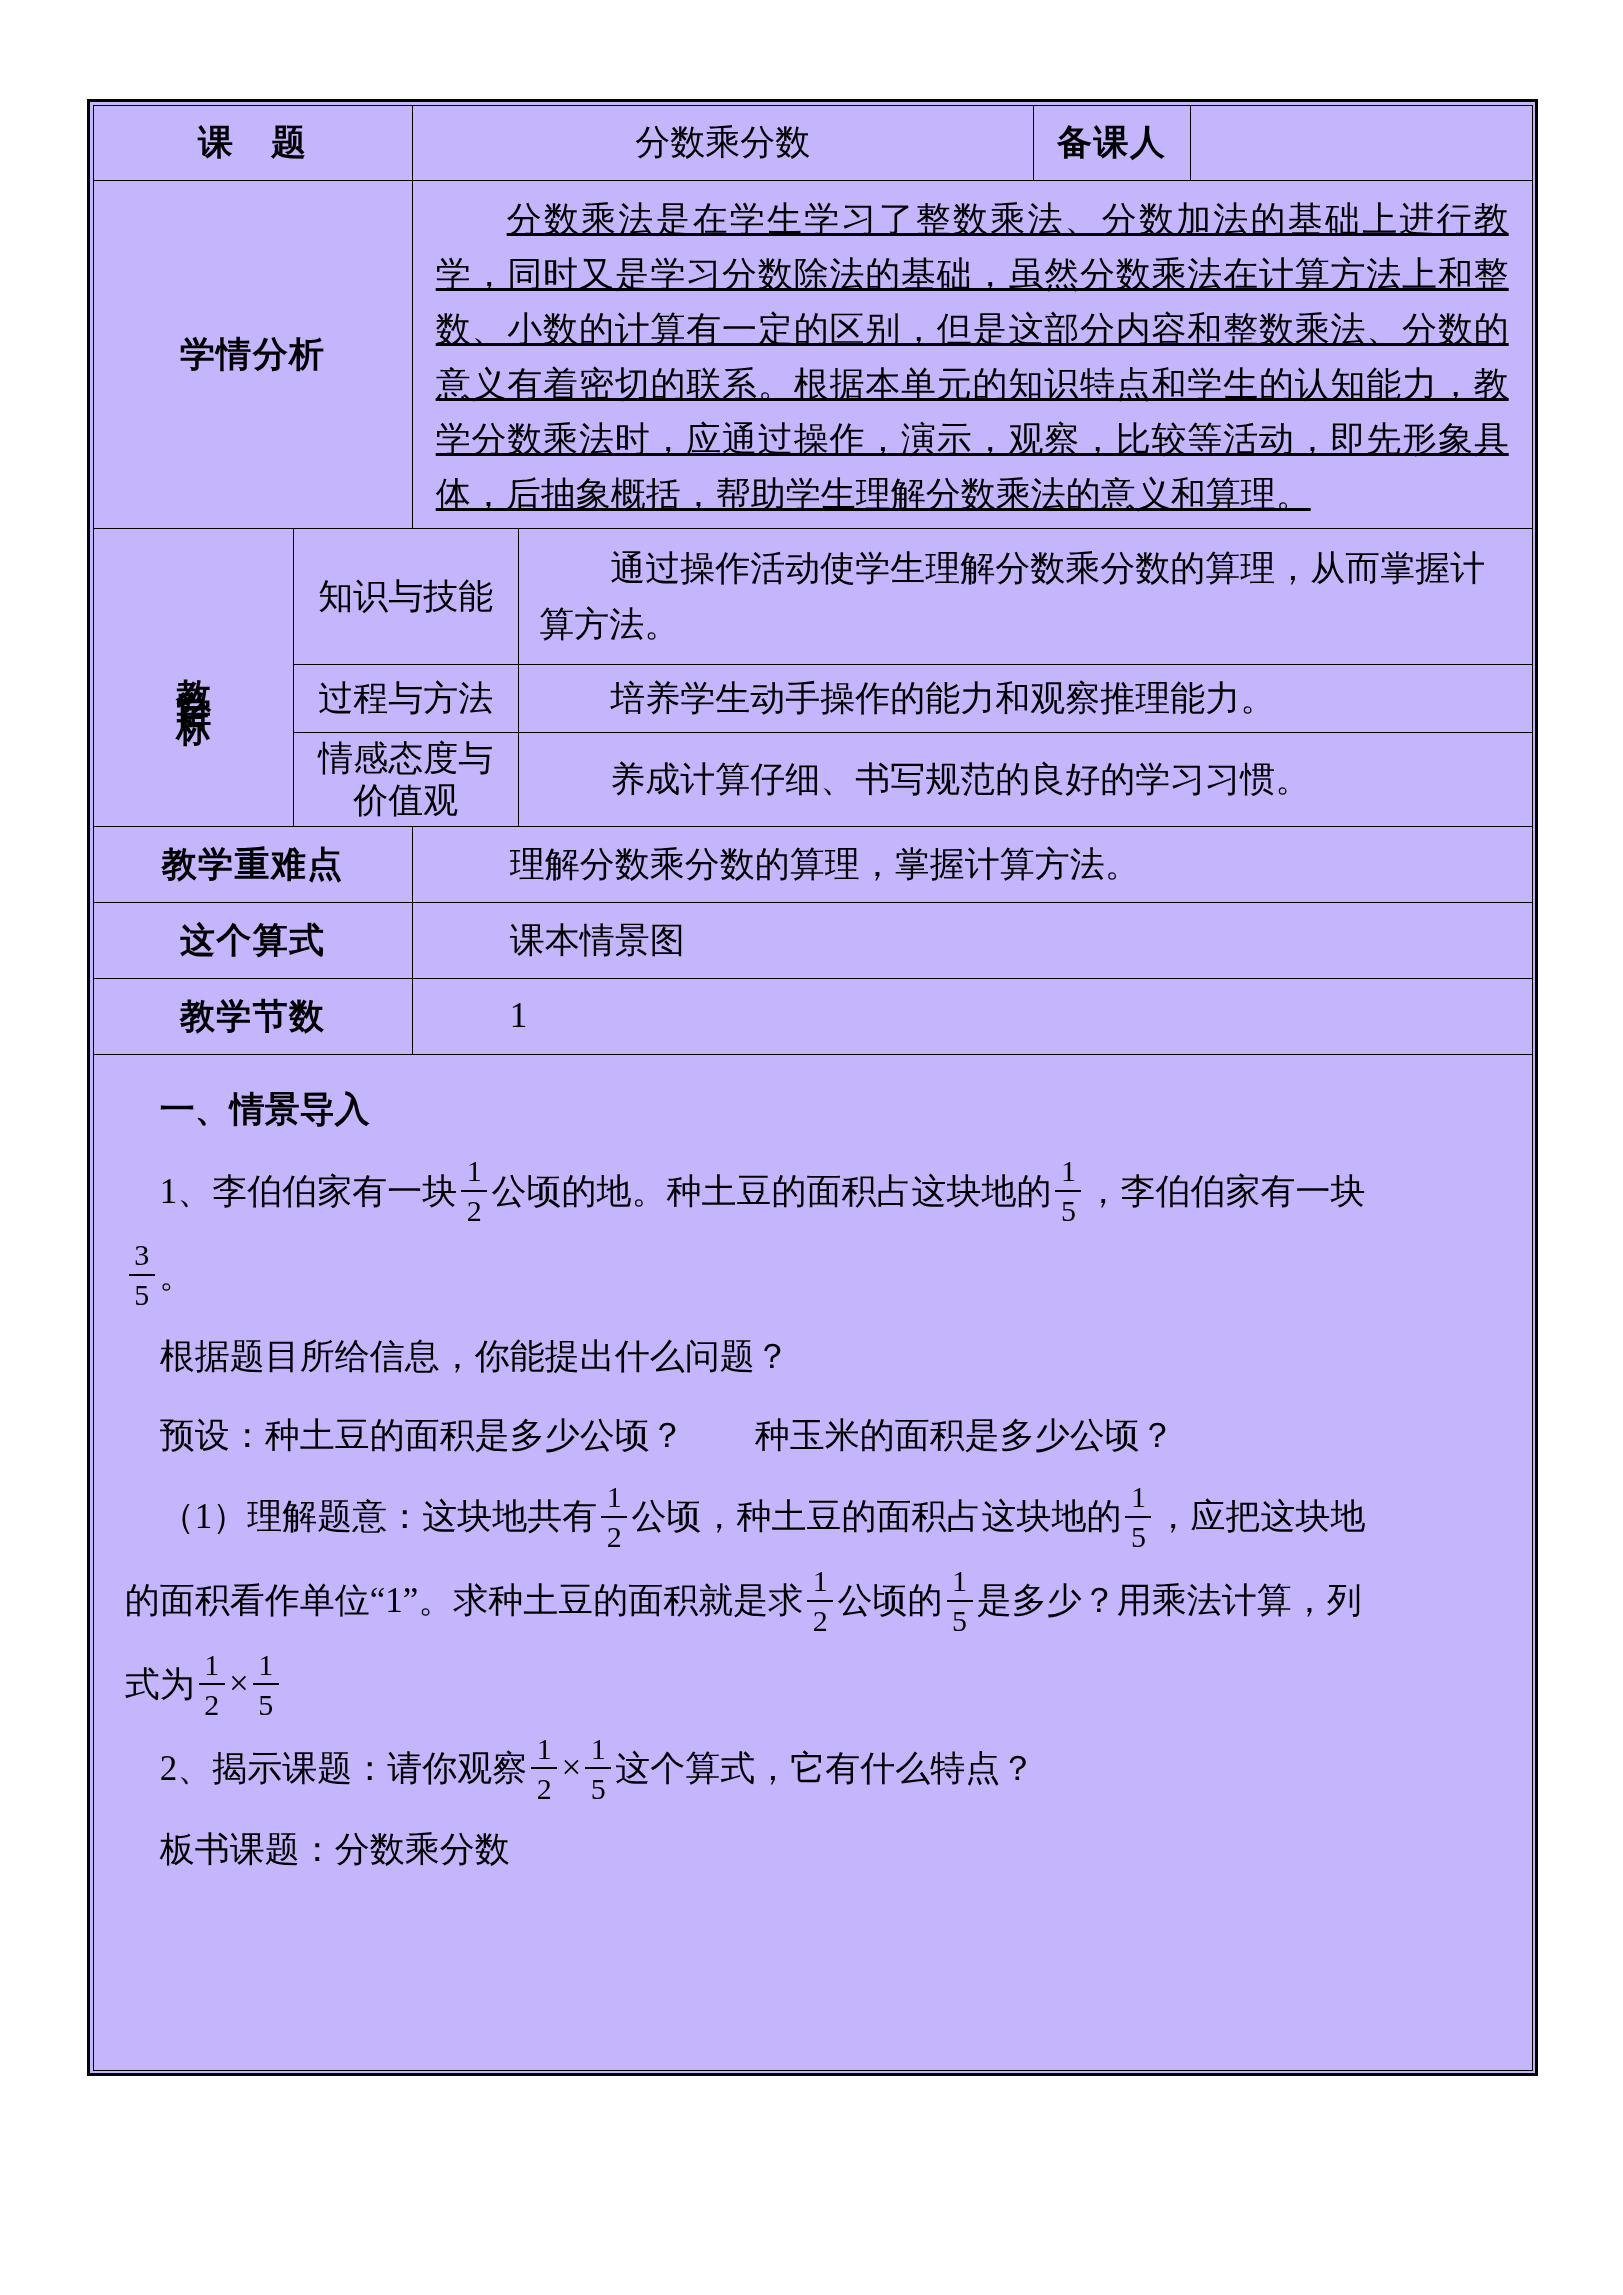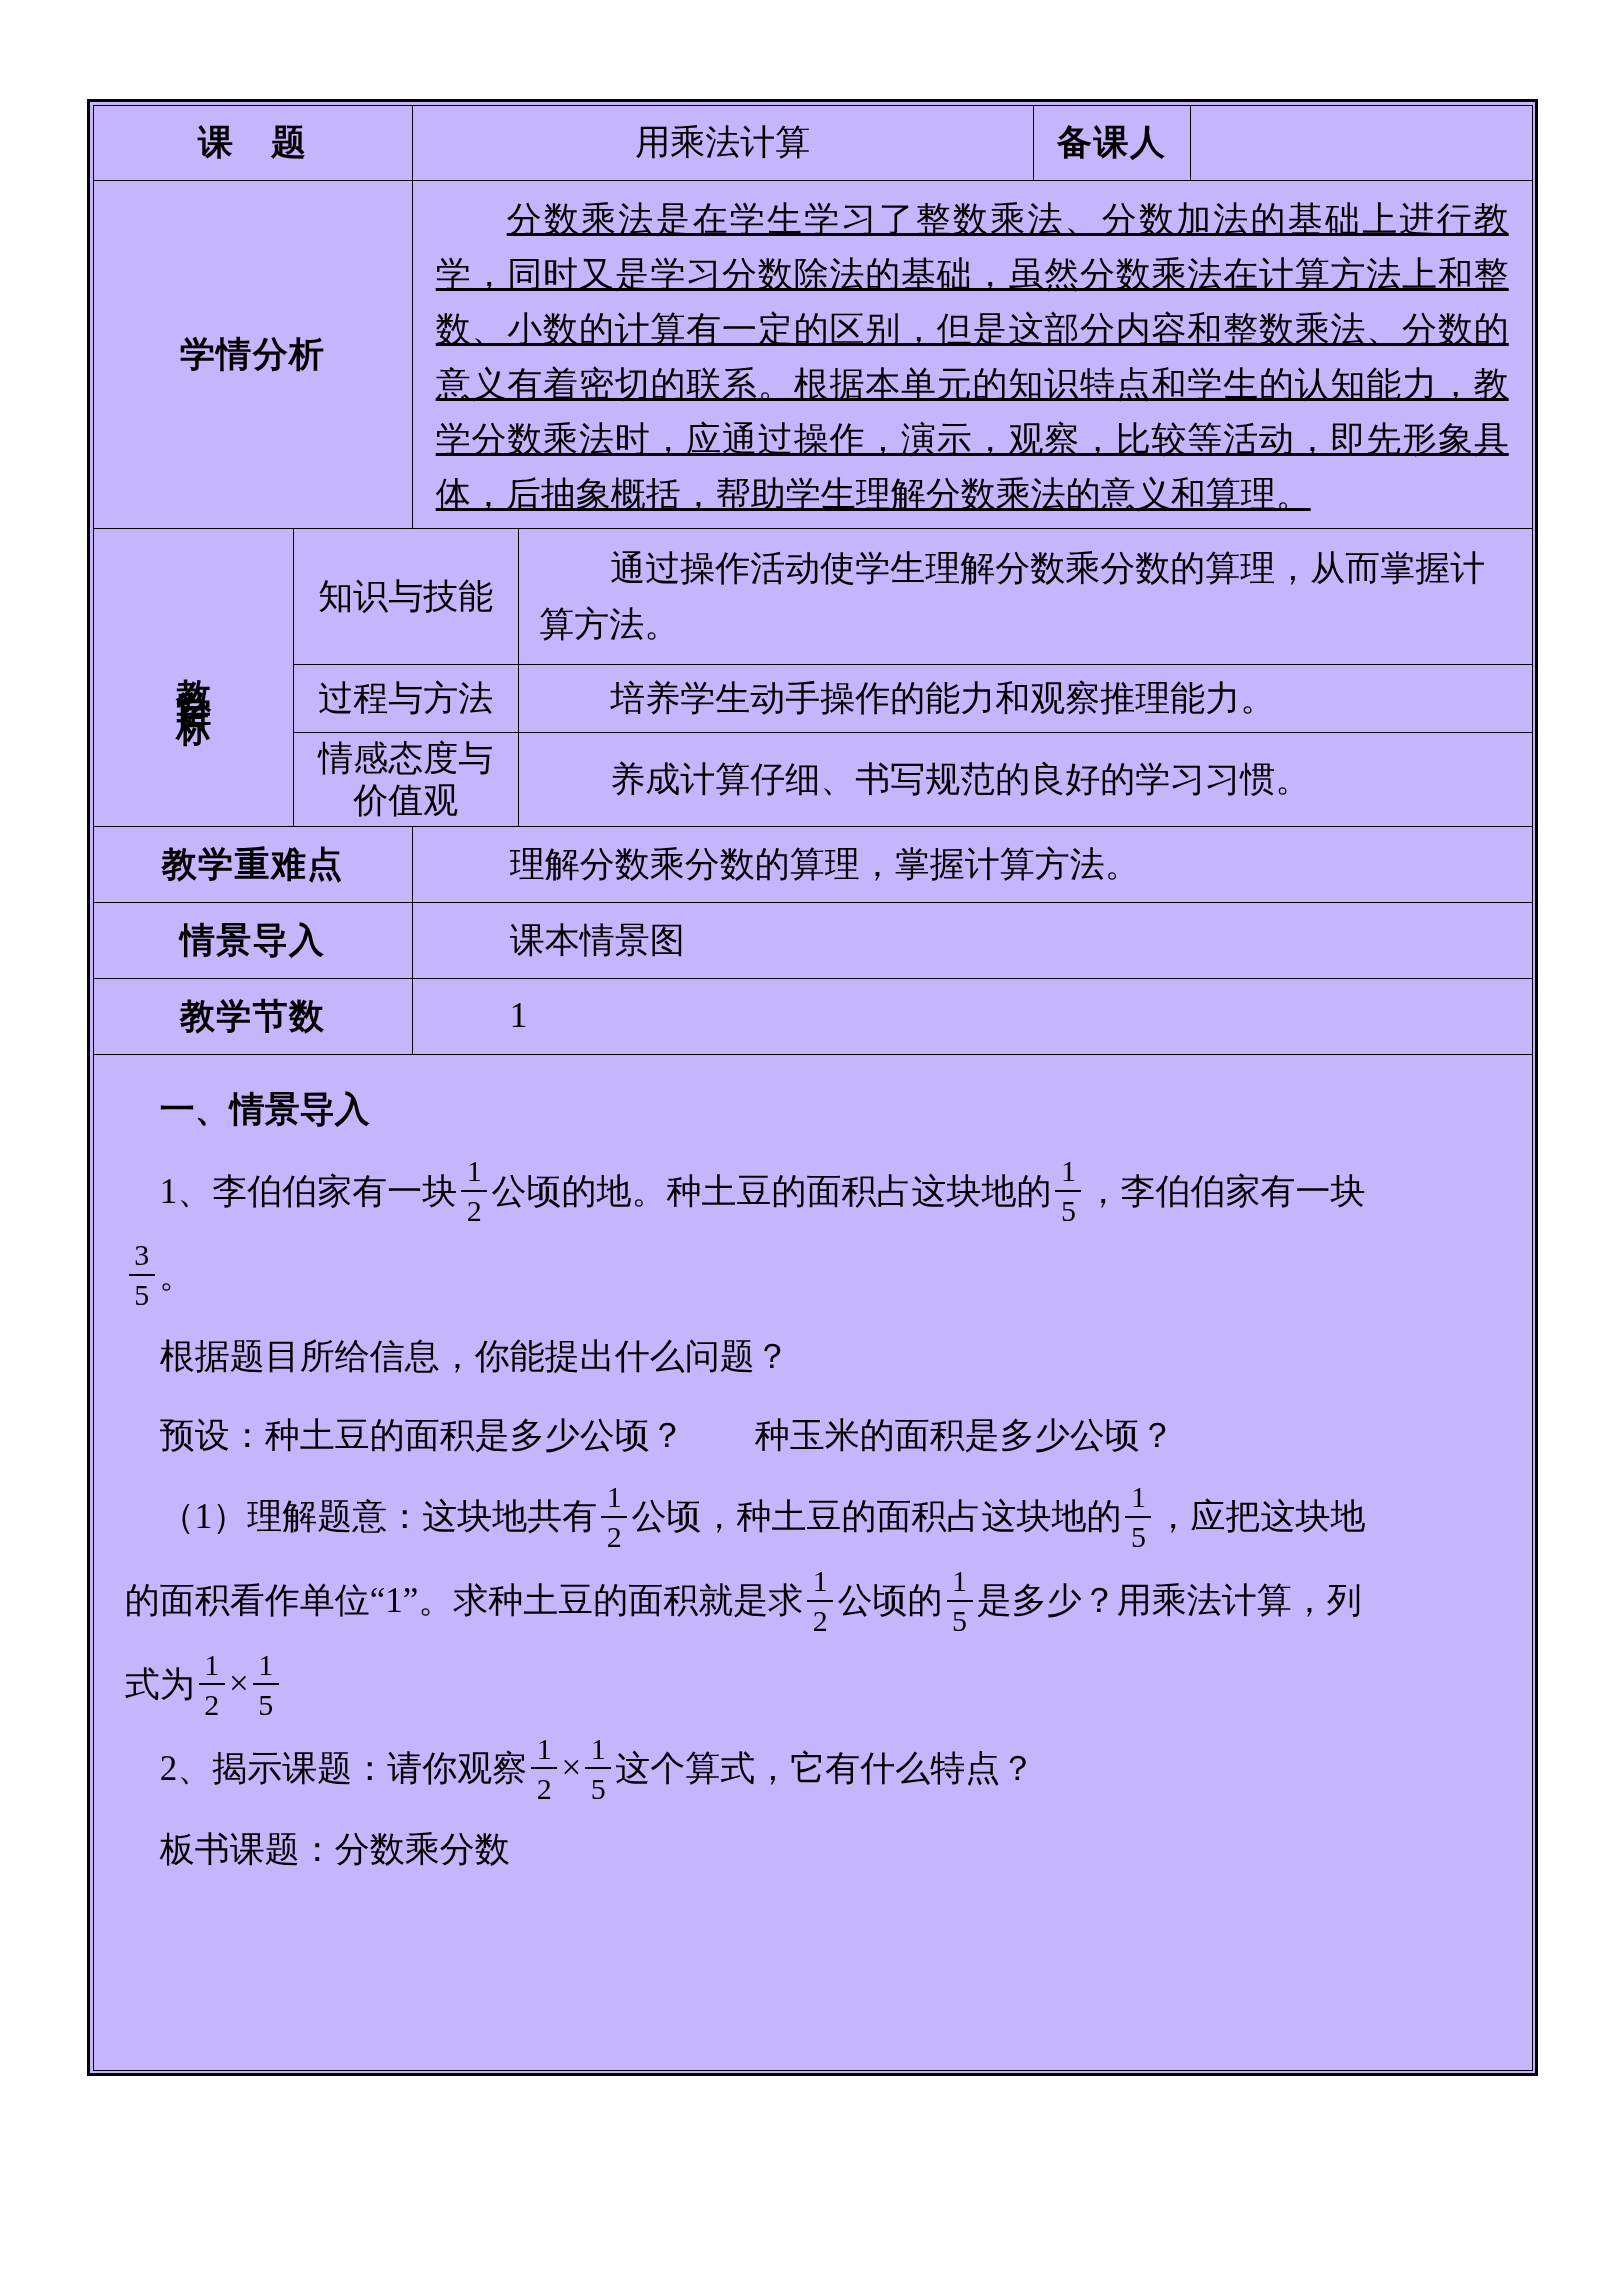--- a/index.html
+++ b/index.html
@@ -133,21 +133,21 @@
       <col style="width:119px">
       <col style="width:106px">
       <col style="width:515px">
       <col style="width:157px">
       <col style="width:342px">
     </colgroup>
 
     <tbody>
         <tr class="r1">
       <td colspan="2" class="label-cell">课　题</td>
-      <td colspan="2" class="title-cell">用乘法计算</td>
+      <td colspan="2" class="title-cell">分数乘分数</td>
       <td class="label-cell">备课人</td>
       <td></td>
     </tr>
 
     <tr class="r2">
       <td colspan="2" class="label-cell">学情分析</td>
       <td colspan="4" class="para-cell">分数乘法是在学生学习了整数乘法、分数加法的基础上进行教学，同时又是学习分数除法的基础，虽然分数乘法在计算方法上和整数、小数的计算有一定的区别，但是这部分内容和整数乘法、分数的意义有着密切的联系。根据本单元的知识特点和学生的认知能力，教学分数乘法时，应通过操作，演示，观察，比较等活动，即先形象具体，后抽象概括，帮助学生理解分数乘法的意义和算理。</td>
     </tr>
 
     <tr class="r3a">
@@ -167,21 +167,21 @@
       <td colspan="2" class="sub-label-cell">情感态度与价值观</td>
       <td colspan="3" class="obj-content-cell">养成计算仔细、书写规范的良好的学习习惯。</td>
     </tr>
 
     <tr class="r4">
       <td colspan="2" class="label-cell">教学重难点</td>
       <td colspan="4" class="row-content-cell">理解分数乘分数的算理，掌握计算方法。</td>
     </tr>
 
     <tr class="r5">
-      <td colspan="2" class="label-cell">情景导入</td>
+      <td colspan="2" class="label-cell">这个算式</td>
       <td colspan="4" class="row-content-cell">课本情景图</td>
     </tr>
 
     <tr class="r6">
       <td colspan="2" class="label-cell">教学节数</td>
       <td colspan="4" class="row-content-cell">1</td>
     </tr>
 
     <tr class="r7">
       <td colspan="6" class="lesson-cell">

